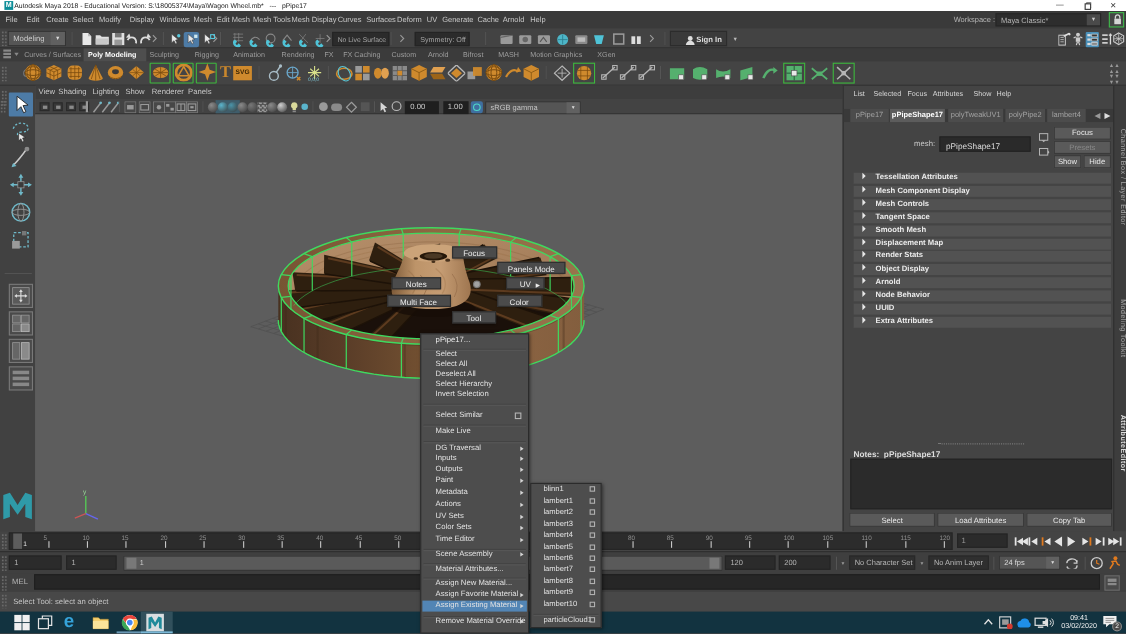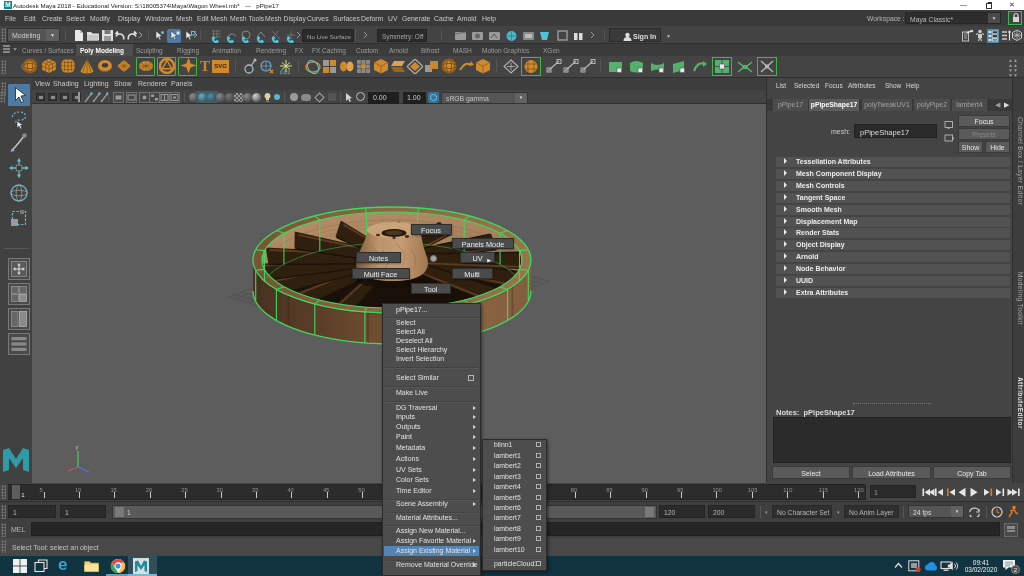--- a/index.html
+++ b/index.html
@@ -835,21 +835,21 @@
           <line x1="16" y1="27" x2="16" y2="11" stroke="#55cc55" stroke-width="1.2"></line>
           <line x1="16" y1="27" x2="27" y2="32" stroke="#6666ee" stroke-width="1.2"></line>
           <line x1="16" y1="27" x2="6" y2="31" stroke="#cc5555" stroke-width="1.2"></line>
           <text x="13.5" y="9" fill="#9adb9a" font-size="6">y</text>
         </svg>
       </div>
     </div>
 <div class="mm abs" style="left:410.5px;top:224px;width:41px;height:11px;line-height:11px;z-index:40">Focus</div>
 <div class="mm abs" style="left:452px;top:237.5px;width:62px;height:11px;line-height:11px;z-index:40">Panels Mode</div>
 <div class="mm abs" style="left:460px;top:252px;width:35px;height:11px;line-height:11px;z-index:40">UV<span style="position:absolute;right:3px;top:2px;font-size:5px">▶</span></div>
-<div class="mm abs" style="left:451.5px;top:267.5px;width:41px;height:11px;line-height:11px;z-index:40">Multi</div>
+<div class="mm abs" style="left:451.5px;top:267.5px;width:41px;height:11px;line-height:11px;z-index:40">Color</div>
 <div class="mm abs" style="left:411px;top:282.5px;width:39.5px;height:11px;line-height:11px;z-index:40">Tool</div>
 <div class="mm abs" style="left:351.5px;top:267.5px;width:58px;height:11px;line-height:11px;z-index:40">Multi Face</div>
 <div class="mm abs" style="left:356px;top:252px;width:45px;height:11px;line-height:11px;z-index:40">Notes</div>
 <div class="abs" style="left:429.5px;top:254.5px;width:7px;height:7px;border-radius:50%;background:#a2a2a2;border:1px solid #787878;z-index:40"></div>
 <div id="ctx" class="abs">
 <div class="tt" style="top:1.5px">pPipe17...</div>
 <div class="sp" style="top:12.5px"></div>
 <div class="it" style="top:15.0px">Select</div>
 <div class="it" style="top:24.0px">Select All</div>
 <div class="it" style="top:33.0px">Deselect All</div>

